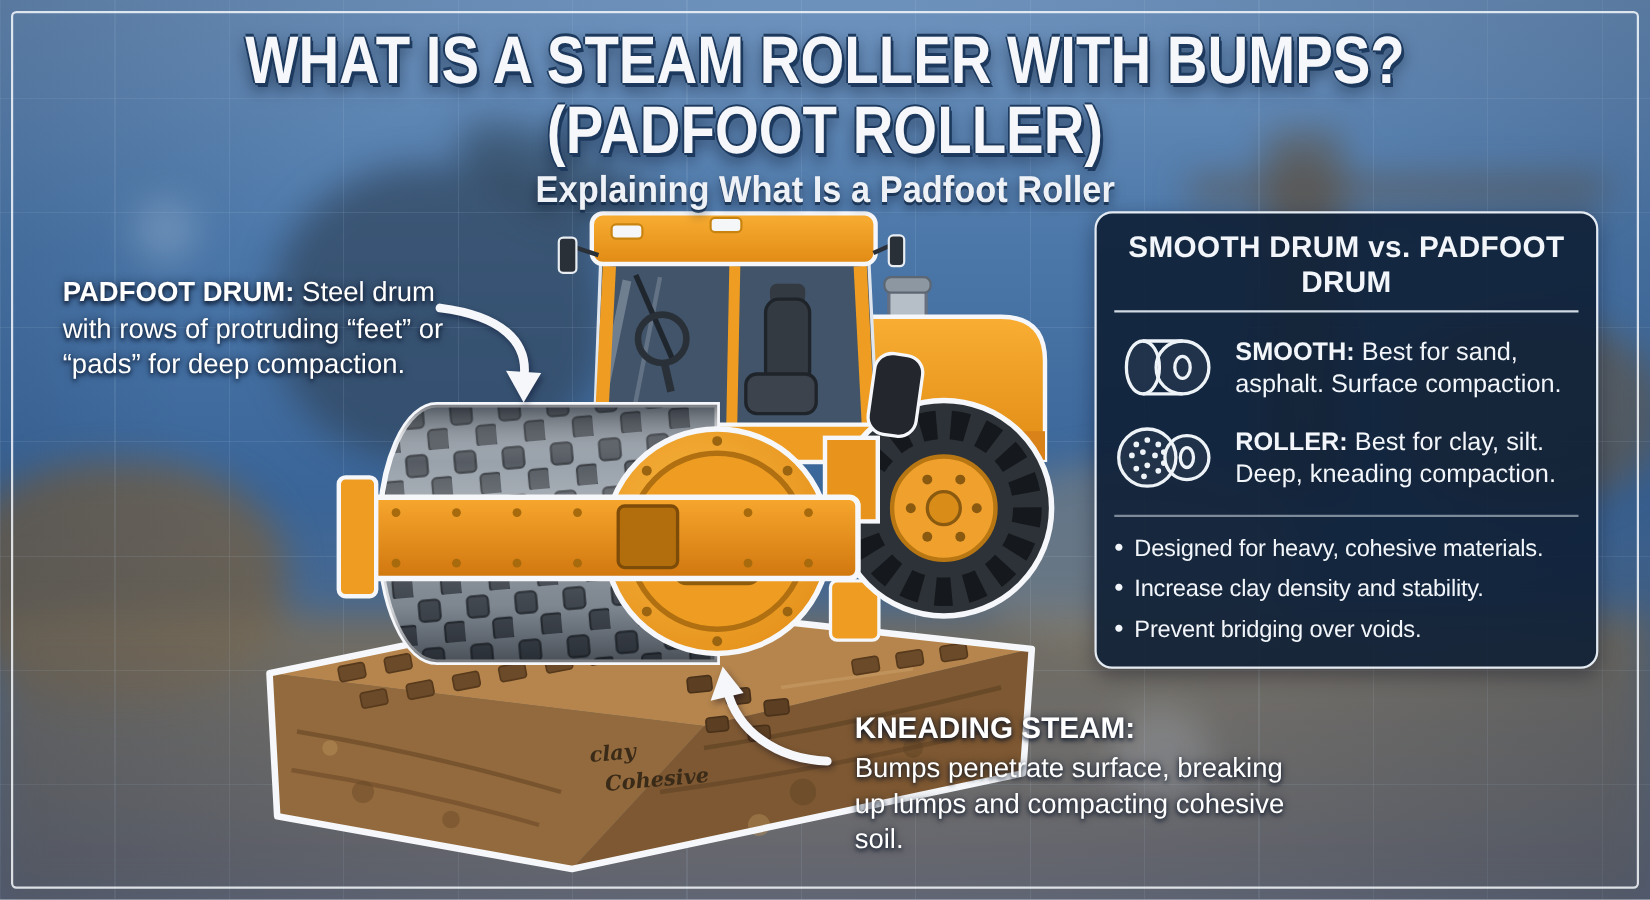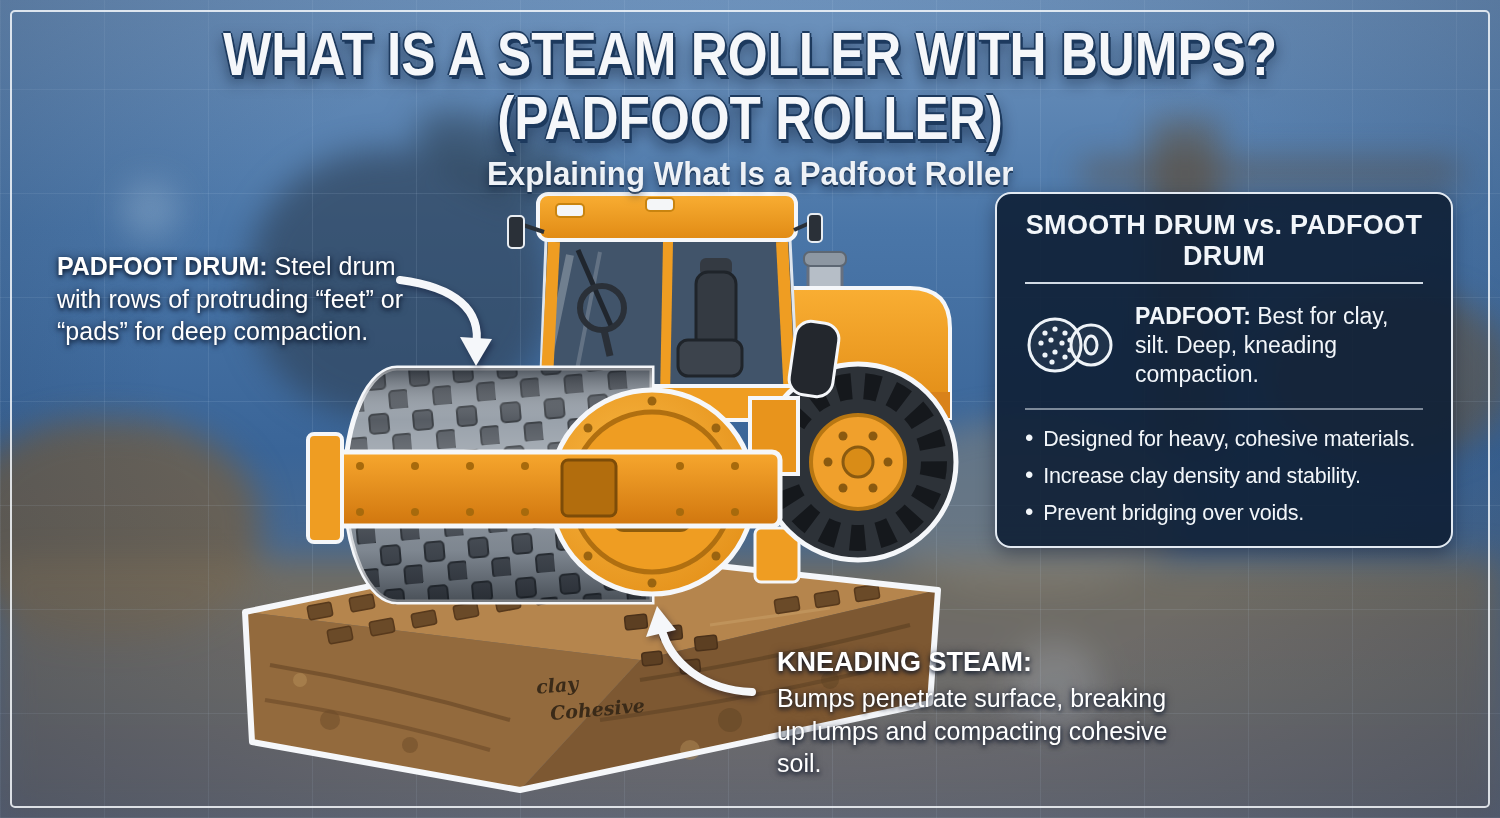--- a/index.html
+++ b/index.html
@@ -38,21 +38,21 @@
   .callout{position:absolute;color:#fff;z-index:7;
     text-shadow:0 2px 4px rgba(5,15,35,.9),0 0 8px rgba(5,15,35,.5);}
   .callout-padfoot{left:57px;top:250px;width:352px;font-size:25px;line-height:1.3;}
   .callout-kneading{left:777px;top:645px;width:410px;font-size:25px;line-height:1.3;}
   .co-label{font-weight:800;}
   .callout-kneading .co-label{display:block;font-size:27px;margin-bottom:2px;}
 
   
   .panel{position:absolute;left:995px;top:192px;width:458px;z-index:7;box-sizing:border-box;
     background:rgba(14,31,53,.90);border:2px solid #e3eaf2;border-radius:16px;
-    padding:16px 28px 20px;color:#f2f6fa;box-shadow:0 6px 18px rgba(0,0,20,.35);}
+    padding:16px 16px 20px;color:#f2f6fa;box-shadow:0 6px 18px rgba(0,0,20,.35);}
   .panel-title{font-size:27px;font-weight:800;text-align:center;letter-spacing:.3px;
     padding-bottom:10px;border-bottom:2px solid rgba(230,238,246,.9);}
   .panel-row{display:flex;align-items:center;gap:14px;margin-top:18px;}
   .panel-icon{flex:0 0 96px;width:96px;height:64px;}
   .panel-text{font-size:23px;line-height:1.25;}
   .panel-divider{border:none;border-top:2px solid rgba(230,238,246,.5);margin:20px 0 14px;}
   .panel-bullets{display:flex;flex-direction:column;gap:9px;}
   .bullet{font-size:21.5px;letter-spacing:-.2px;white-space:nowrap;}
   .bullet::before{content:"•";margin-right:10px;font-size:24px;}
 
@@ -272,20 +272,33 @@
   </div>
 
   <div class="callout callout-kneading">
     <span class="co-label">KNEADING STEAM:</span>
     <span class="co-text">Bumps penetrate surface, breaking up lumps and compacting cohesive soil.</span>
   </div>
 
   <div class="panel">
     <div class="panel-title">SMOOTH DRUM vs. PADFOOT DRUM</div>
 
+    <div class="panel-row">
+      <svg class="panel-icon" viewBox="0 0 96 64">
+        <line x1="26" y1="8" x2="62" y2="8" stroke="#eef3f8" stroke-width="3"></line>
+        <line x1="26" y1="56" x2="62" y2="56" stroke="#eef3f8" stroke-width="3"></line>
+        <ellipse cx="26" cy="32" rx="15" ry="24" fill="rgba(255,255,255,.06)" stroke="#eef3f8" stroke-width="3"></ellipse>
+        <circle cx="62" cy="32" r="24" fill="rgba(255,255,255,.06)" stroke="#eef3f8" stroke-width="3"></circle>
+        <ellipse cx="62" cy="32" rx="7" ry="10" fill="none" stroke="#eef3f8" stroke-width="3"></ellipse>
+      </svg>
+      <div class="panel-text">
+        <span class="co-label">SMOOTH:</span>
+        <span>Best for sand, asphalt. Surface compaction.</span>
+      </div>
+    </div>
 
     <div class="panel-row">
       <svg class="panel-icon" viewBox="0 0 96 64">
         <circle cx="30" cy="32" r="26" fill="rgba(255,255,255,.06)" stroke="#eef3f8" stroke-width="3"></circle>
         <g fill="#eef3f8">
           <circle cx="20" cy="20" r="2.6"></circle>
             <circle cx="30" cy="16" r="2.6"></circle>
             <circle cx="40" cy="20" r="2.6"></circle>
           <circle cx="16" cy="30" r="2.6"></circle>
             <circle cx="26" cy="27" r="2.6"></circle>
@@ -294,21 +307,21 @@
             <circle cx="20" cy="42" r="2.6"></circle>
             <circle cx="30" cy="39" r="2.6"></circle>
           <circle cx="40" cy="44" r="2.6"></circle>
             <circle cx="45" cy="37" r="2.6"></circle>
             <circle cx="27" cy="49" r="2.6"></circle>
         </g>
         <circle cx="66" cy="32" r="20" fill="rgba(255,255,255,.06)" stroke="#eef3f8" stroke-width="3"></circle>
         <ellipse cx="66" cy="32" rx="6" ry="9" fill="none" stroke="#eef3f8" stroke-width="3"></ellipse>
       </svg>
       <div class="panel-text">
-        <span class="co-label">PADFOOT:</span>
+        <span class="co-label">ROLLER:</span>
         <span>Best for clay, silt. Deep, kneading compaction.</span>
       </div>
     </div>
 
     <hr class="panel-divider">
 
     <div class="panel-bullets">
       <div class="bullet">Designed for heavy, cohesive materials.</div>
       <div class="bullet">Increase clay density and stability.</div>
       <div class="bullet">Prevent bridging over voids.</div>

